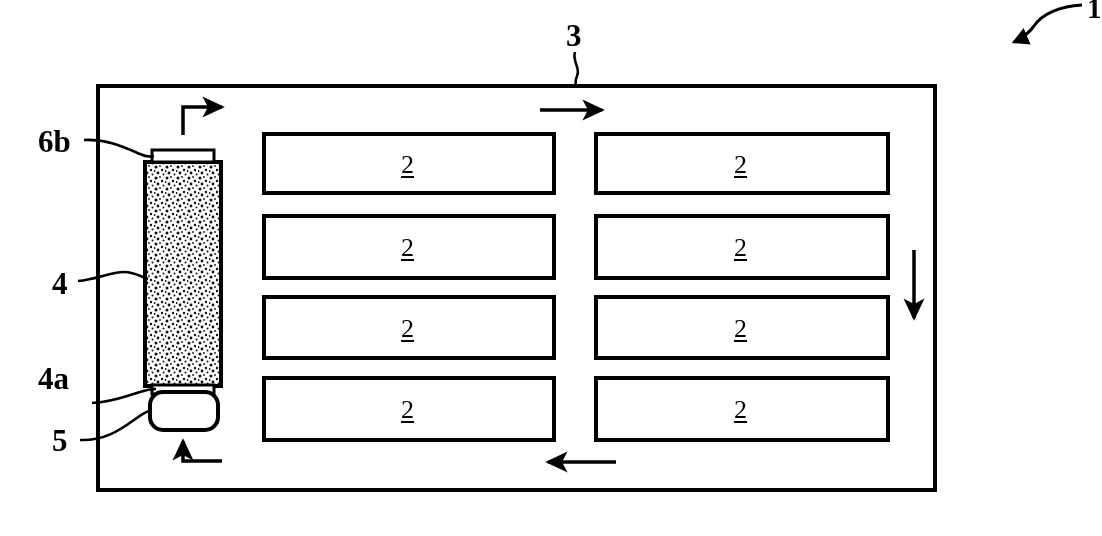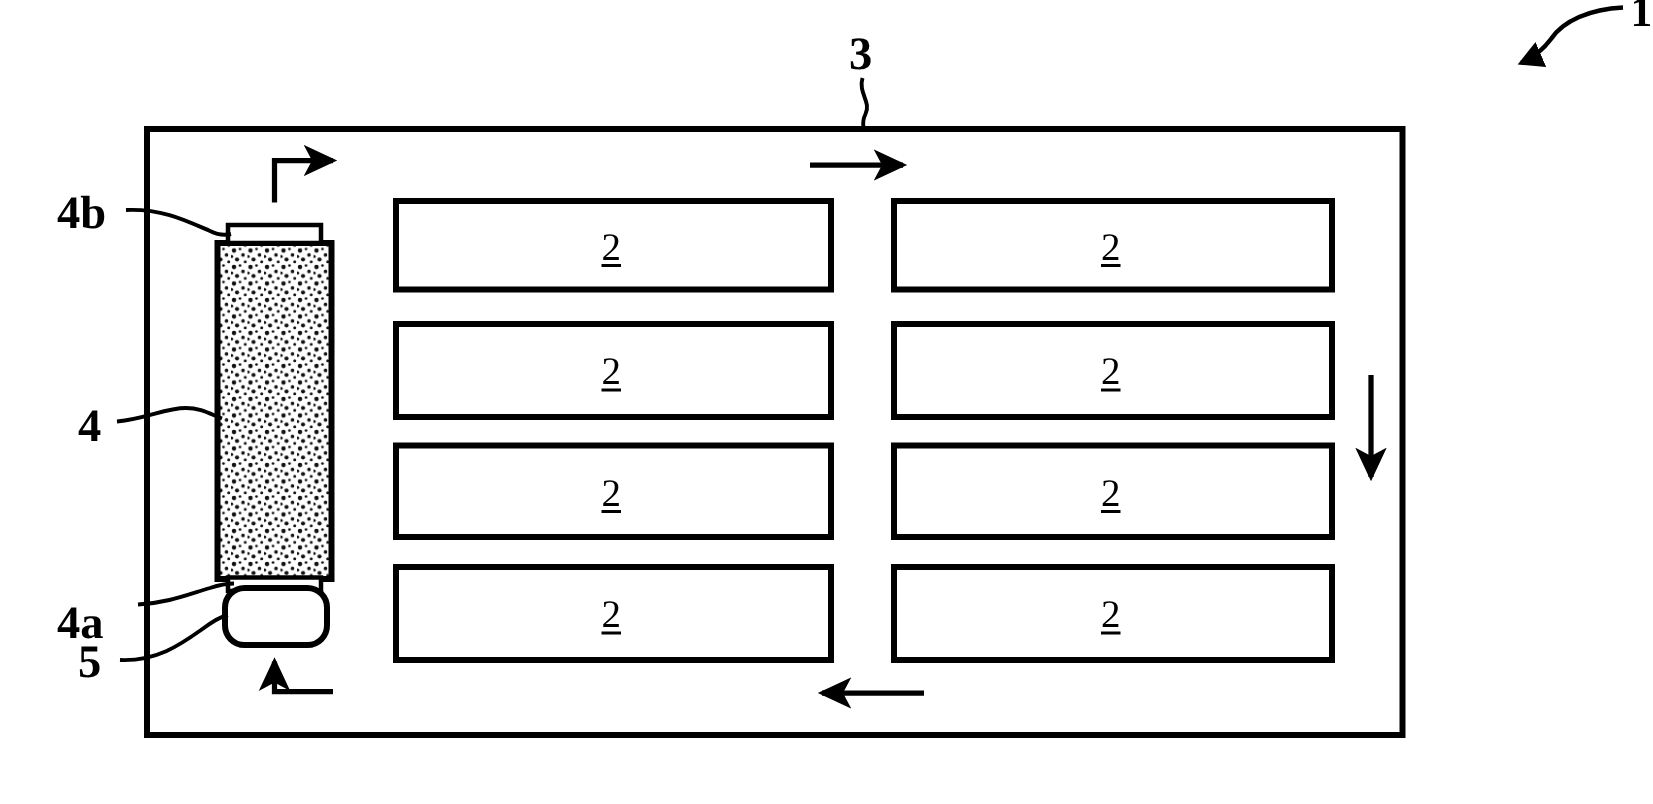--- a/index.html
+++ b/index.html
@@ -108,25 +108,25 @@
 
     <path d="M84,140 C108,139 124,147 140,154 C146,157 150,157 154,156" fill="none" stroke="#000000" stroke-width="2.6"></path>
 
     <path d="M78,281 C98,279 110,272 124,272 C134,272 140,276 148,279" fill="none" stroke="#000000" stroke-width="2.6"></path>
 
     <path d="M92,403 C112,402 126,396 140,392 C146,390 150,389 156,389" fill="none" stroke="#000000" stroke-width="2.6"></path>
 
     <path d="M80,440 C104,441 120,430 134,420 C142,414 147,411 152,410" fill="none" stroke="#000000" stroke-width="2.6"></path>
   </svg>
 
-  <div class="ref-label size-big" style="left:38px; top:126px;">4b</div>
+  <div class="ref-label size-big" style="left:38px; top:126px;">6b</div>
 
   <div class="ref-label size-big" style="left:52px; top:268px;">4</div>
 
-  <div class="ref-label size-big" style="left:38px; top:399px;">4a</div>
+  <div class="ref-label size-big" style="left:38px; top:363px;">4a</div>
 
   <div class="ref-label size-big" style="left:52px; top:425px;">5</div>
 
   <div class="ref-label size-big" style="left:566px; top:20px;">3</div>
 
   <div class="ref-label size-mid" style="left:1087px; top:-6px;">1</div>
 
   <div class="box-label" style="left:401px; top:152px;">2</div>
   <div class="box-label" style="left:401px; top:235px;">2</div>
   <div class="box-label" style="left:401px; top:316px;">2</div>

